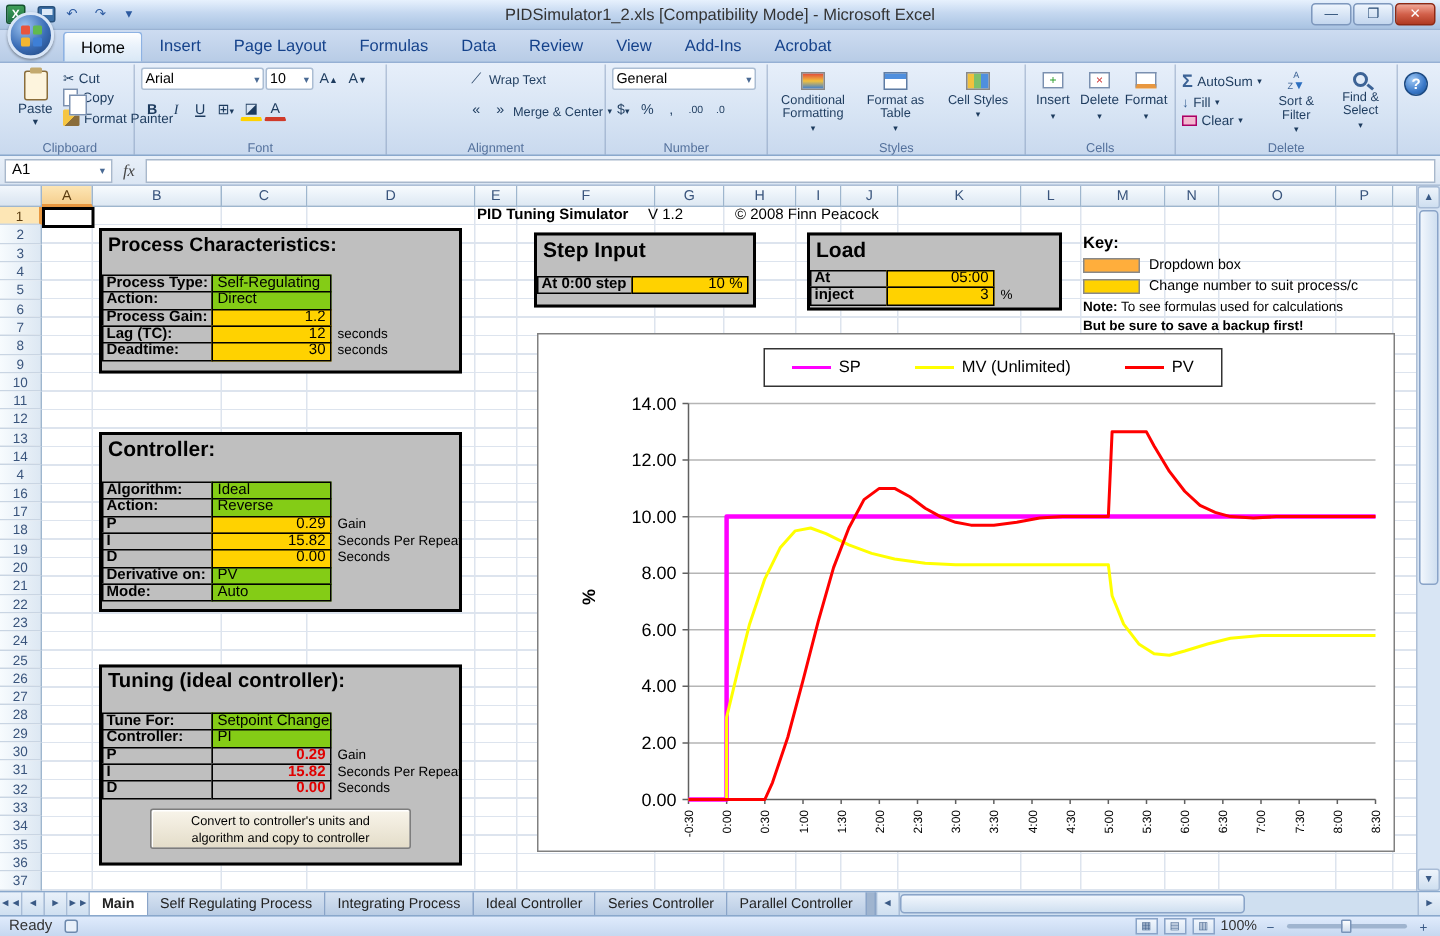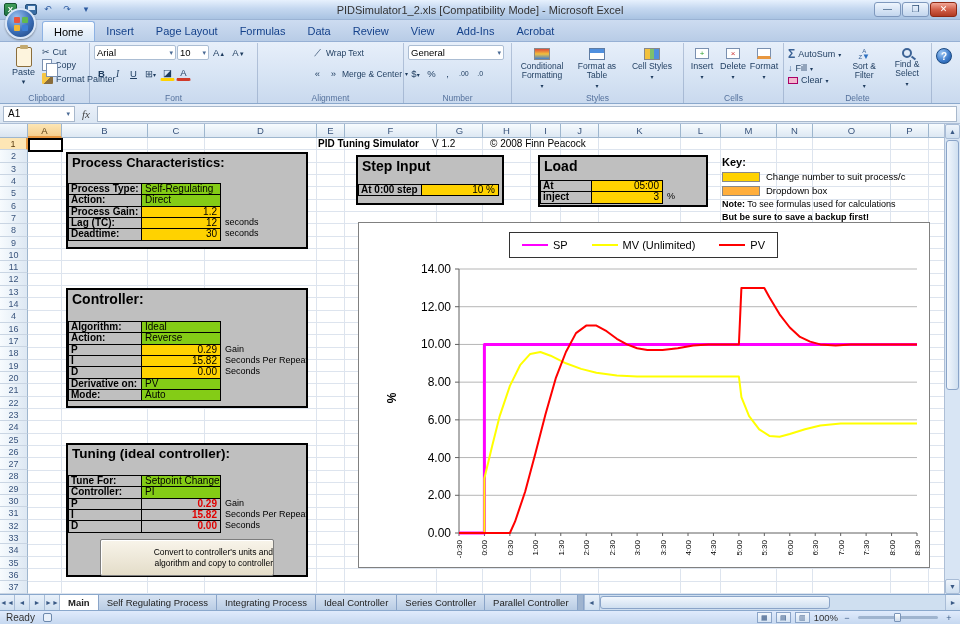--- a/index.html
+++ b/index.html
@@ -89,35 +89,35 @@
   .xbox{position:absolute;background:#bfbfbf;border:2px solid #000;z-index:2}
   .xhead{font-weight:bold;font-size:13px;padding:1px 4px;color:#000;white-space:nowrap}
   .xgap13{height:13px}.xgap14{height:14px}.xgap8{height:8px}.xgap10{height:10px}
   .xrow{display:flex;height:12.32px;margin-top:-1px;font-size:10px}
   .xlbl{flex:none;width:74px;border:1px solid #000;font-weight:bold;padding:0 2px;line-height:10.5px;background:#bfbfbf;white-space:nowrap}
   .xval{flex:none;width:80px;border:1px solid #000;margin-left:-1px;padding:0 3px;line-height:10.5px;white-space:nowrap;overflow:hidden}
   .xval.orange{background:#84cc16}
   .xval.yellow{background:#ffd200;text-align:right}
   .xval.red{color:#e00000;font-weight:bold;text-align:right;background:#bfbfbf}
   .xunit{padding:0 4px;line-height:11px;font-size:9px;white-space:nowrap}
-  .convertbtn{display:block;margin:6px auto 0 auto;width:174px;height:37px;background:linear-gradient(#f8f4ea,#e4ddc9);border:1px solid #7d7d7d;border-radius:2px;box-shadow:inset 1px 1px 0 #fff;font-size:8.5px;line-height:11px;text-align:right;padding-top:2px;font-family:"Liberation Sans",sans-serif}
+  .convertbtn{display:block;margin:6px auto 0 auto;width:174px;height:27px;background:linear-gradient(#f8f4ea,#e4ddc9);border:1px solid #7d7d7d;border-radius:2px;box-shadow:inset 1px 1px 0 #fff;font-size:8.5px;line-height:11px;text-align:center;padding-top:2px;font-family:"Liberation Sans",sans-serif}
 
   .keyblock{position:absolute;left:694px;top:18px;width:224px;z-index:2;overflow:hidden}
   .keyhead{font-weight:bold;font-size:11px}
   .swrow{display:flex;align-items:center;gap:6px;margin-top:3px;font-size:9.5px;white-space:nowrap}
   .swatch{flex:none;width:38px;height:10px;border:1px solid #888}
   .swatch.orange{background:#ffae3c}
   .swatch.yellow{background:#ffd200}
   .keynote{font-size:9px;margin-top:3px;white-space:nowrap}
   .keynote b{font-weight:bold}
   .keynote.strong{font-weight:bold}
 
   
   .chart{position:absolute;left:330px;top:84px;width:572px;height:346px;background:#fff;border:1px solid #808080;z-index:2}
-  .legend{position:absolute;left:150px;top:9px;width:269px;height:26px;border:1px solid #333;background:#fff;display:flex;align-items:center;justify-content:space-around;font-size:11px;z-index:3}
+  .legend{position:absolute;left:150px;top:9px;width:306px;height:26px;border:1px solid #333;background:#fff;display:flex;align-items:center;justify-content:space-around;font-size:11px;z-index:3}
   .litem{display:flex;align-items:center;gap:5px;white-space:nowrap}
   .lsample{width:26px;height:0;border-top:2px solid #000}
   .ylab{position:absolute;left:28px;top:168px;transform:rotate(-90deg);font-weight:bold;font-size:12px;z-index:3}
   .chartsvg{position:absolute;left:0;top:0;z-index:2}
 
   
   .tabbar{height:16px;background:#c3d5ea;display:flex;align-items:stretch;border-top:1px solid #8aa8cc;font-size:9.5px}
   .tnav{flex:none;width:15px;font-size:7px;color:#3a5a86;display:flex;align-items:center;justify-content:center;background:linear-gradient(#e9f1fa,#cfdff0);border-right:1px solid #a8bcd6}
   .stab{flex:none;padding:0 8px;display:flex;align-items:center;background:linear-gradient(#d7e3f2,#b9cce4);border-right:1px solid #8aa4c8;color:#222;white-space:nowrap}
   .stab.active{background:#fff;font-weight:bold}
@@ -480,26 +480,26 @@
         <div class="xrow">
           <div class="xlbl" style="width:52px">inject</div>
           <div class="xval yellow" style="width:72px">3</div>
           <div class="xunit">%</div>
         </div>
       </div>
 
       <div class="keyblock">
         <div class="keyhead">Key:</div>
         <div class="swrow">
+            <span class="swatch orange"></span>
+            <span>Dropdown box</span>
+          </div>
+        <div class="swrow">
             <span class="swatch yellow"></span>
             <span>Change number to suit process/c</span>
-          </div>
-        <div class="swrow">
-            <span class="swatch orange"></span>
-            <span>Dropdown box</span>
           </div>
         <div class="keynote"><b>Note:</b><span> To see formulas used for calculations</span></div>
         <div class="keynote strong">But be sure to save a backup first!</div>
       </div>
 
       <div class="xbox" style="left:38px;top:150px;width:242px;height:120px">
         <div class="xhead" style="font-size:14px">Controller:</div>
         <div class="xgap14"></div>
         <div id="controllerRows">
             <div class="xrow">

